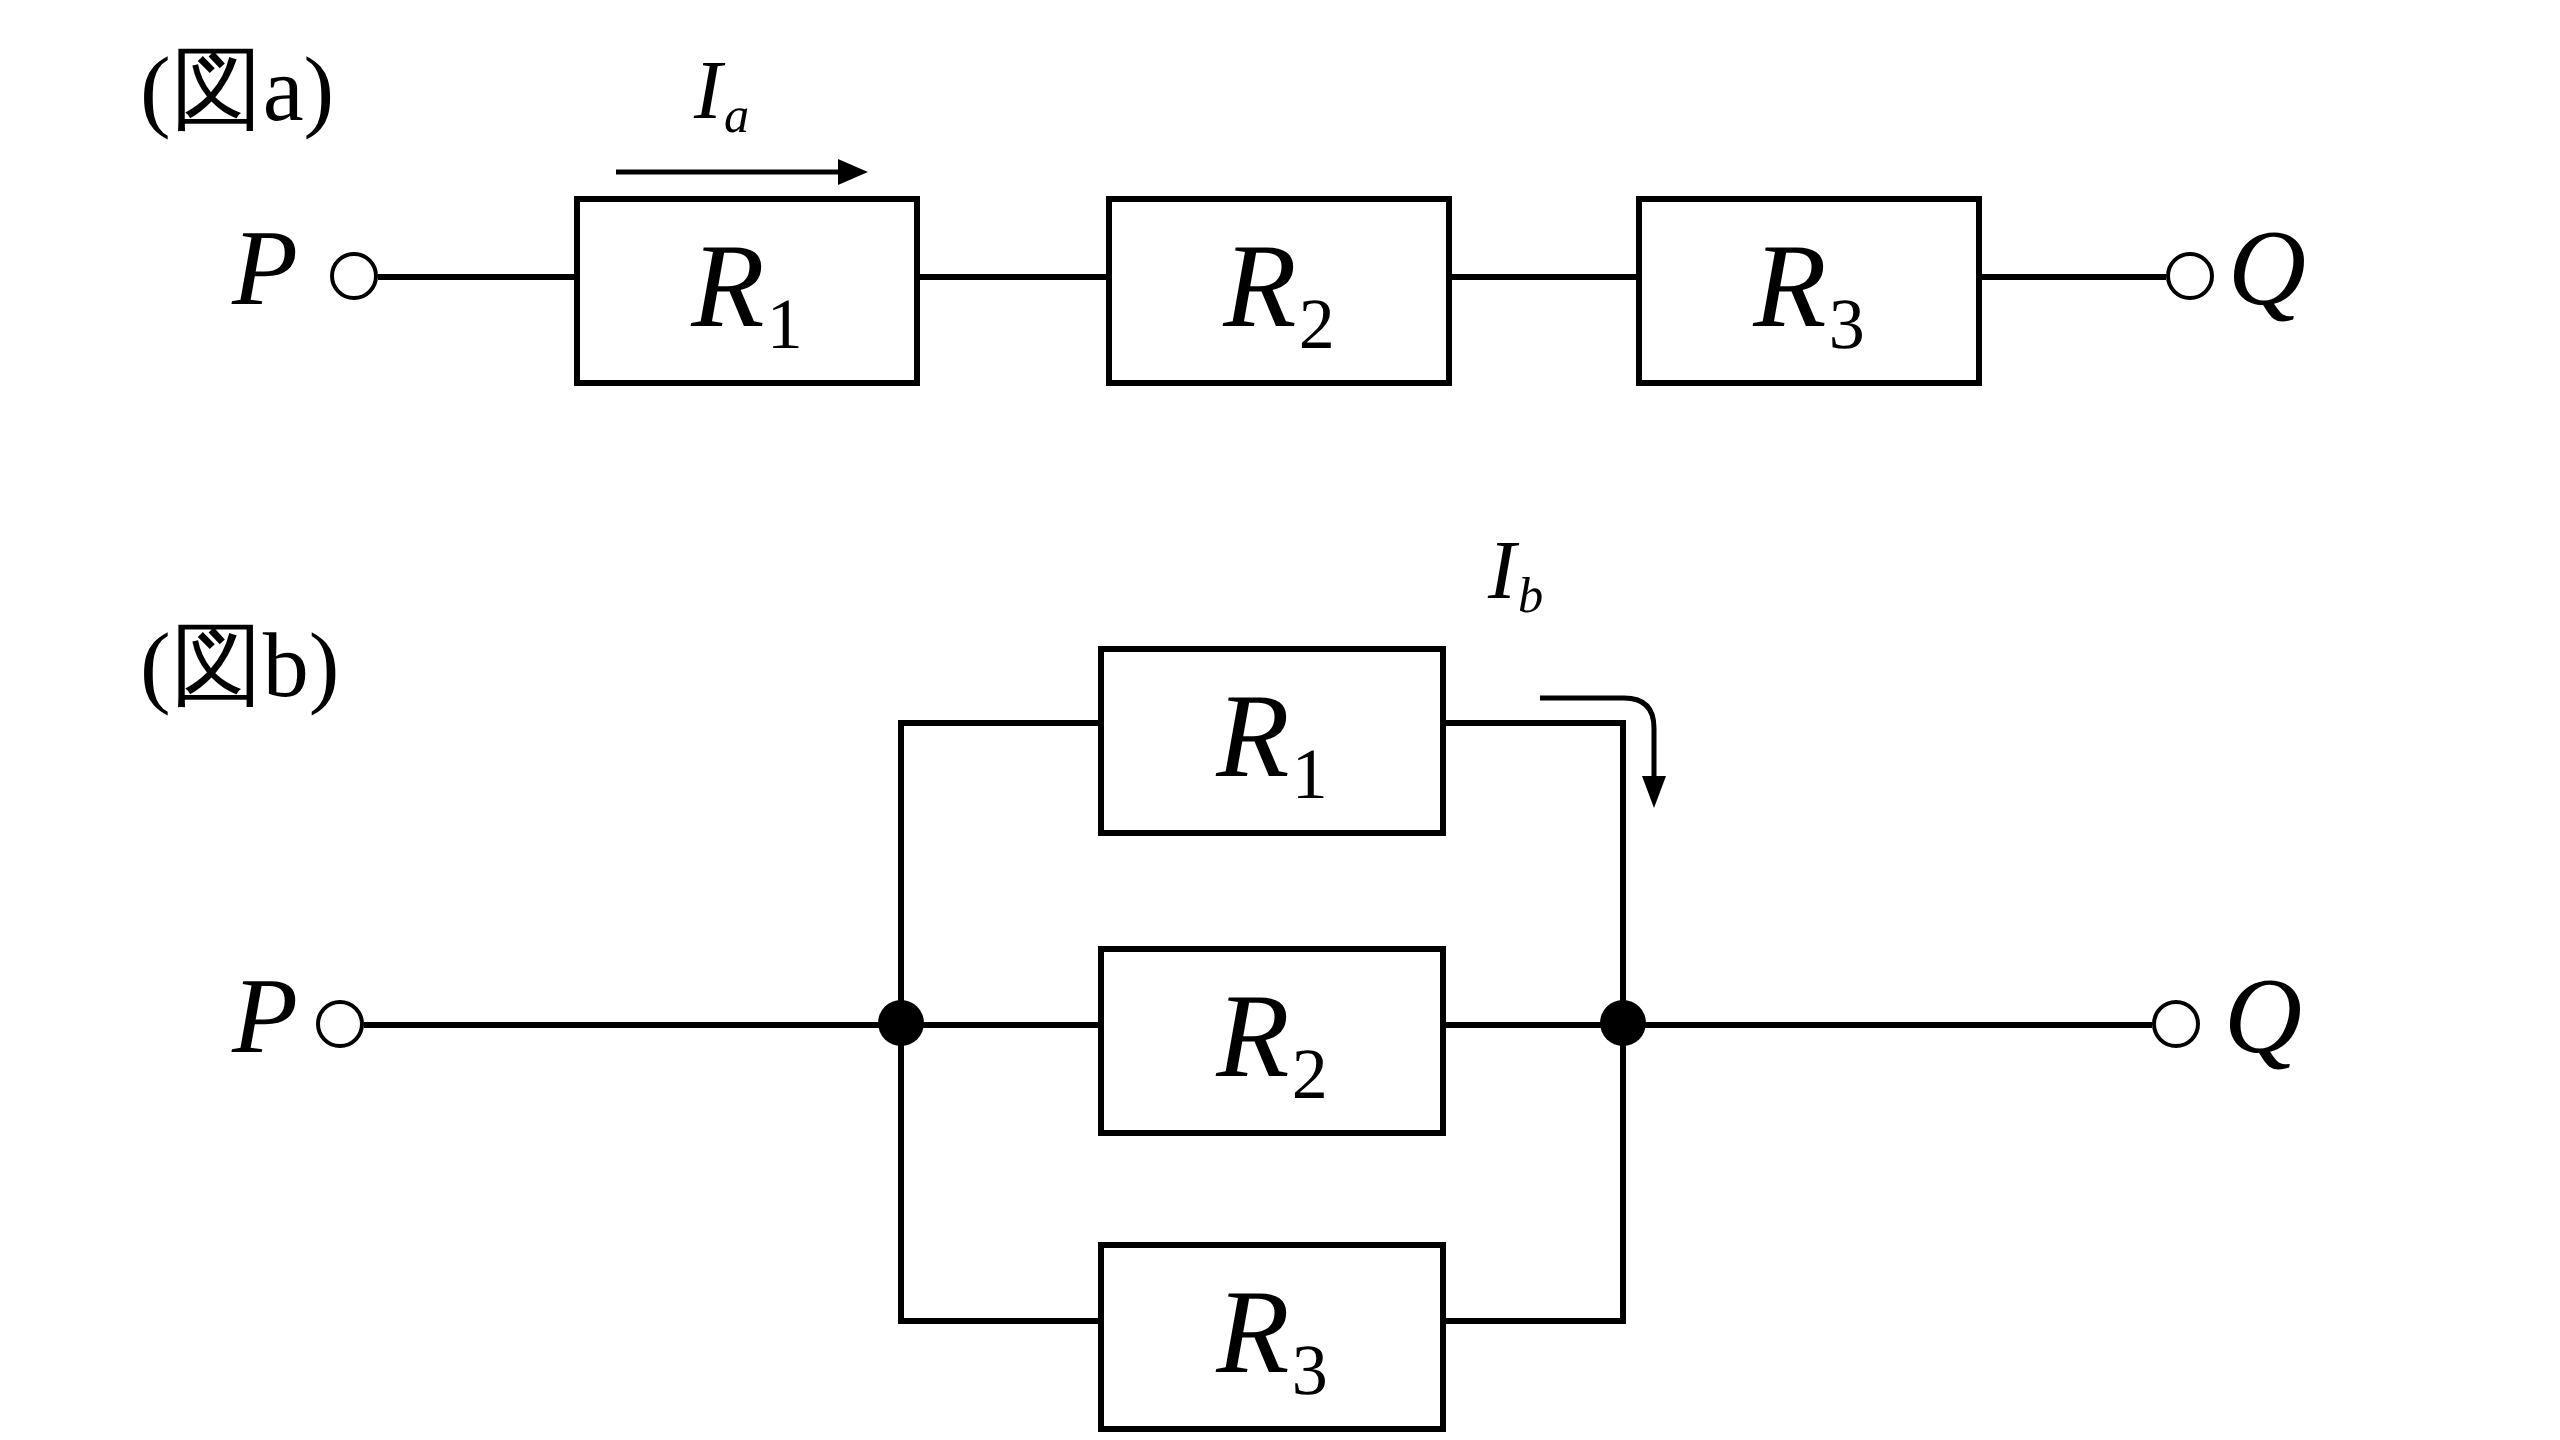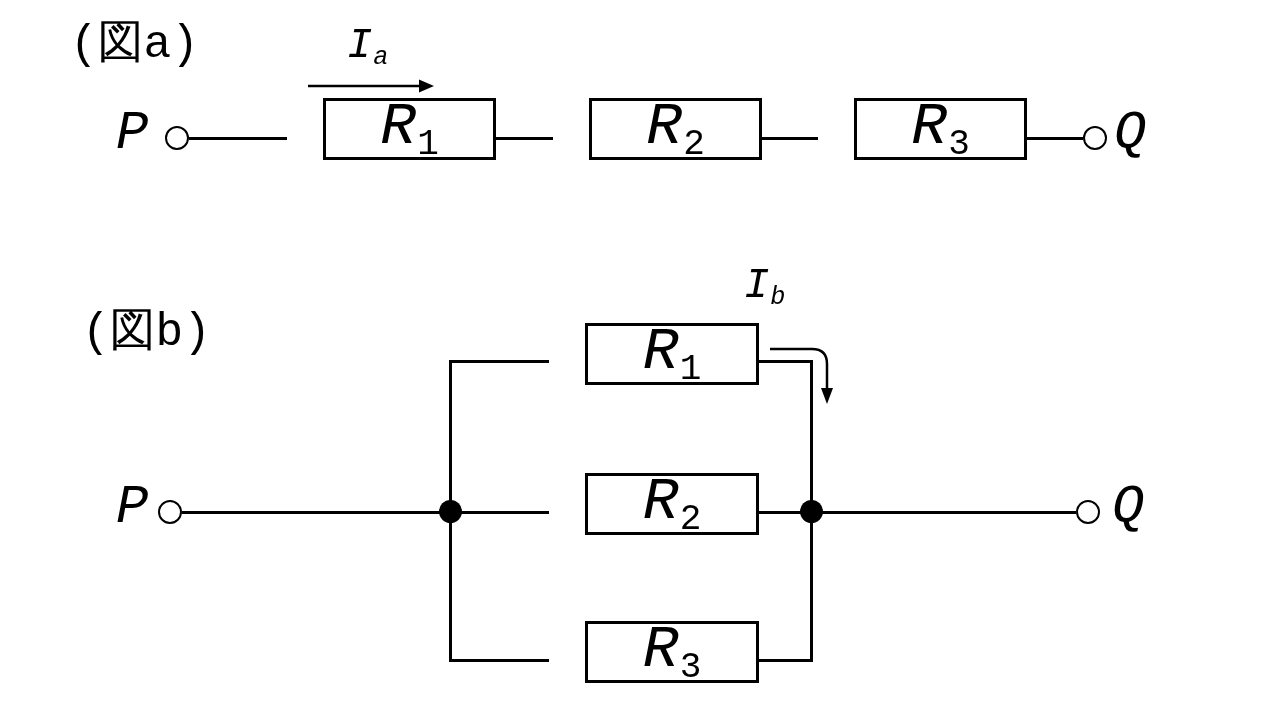--- a/index.html
+++ b/index.html
@@ -3,21 +3,21 @@
 <meta charset="utf-8">
 <style>
   html, body { margin: 0; padding: 0; }
   body { background: #ffffff; }
   .canvas {
     position: relative;
     width: 1280px;
     height: 720px;
     background: var(--bg, #ffffff);
     overflow: hidden;
-    font-family: Liberation Mono, monospace;
+    font-family: Liberation Serif, serif;
     color: var(--line, #000000);
   }
   .caption {
     position: absolute;
     font-size: 46px;
     line-height: 1.1;
     font-style: normal;
     white-space: nowrap;
   }
   .math-label {
@@ -36,27 +36,26 @@
   }
   .msub.upright { font-style: normal; }
   .wire {
     position: absolute;
     background: var(--line, #000000);
   }
   .rbox {
     position: absolute;
     box-sizing: border-box;
     width: 173px;
-    height: 62px;
+    height: 95px;
     border: 3px solid var(--line, #000000);
     background: var(--bg, #ffffff);
     display: flex;
     align-items: center;
     justify-content: center;
-    margin-left: 36px;
   }
   .rbox .rlabel {
     position: static;
     font-style: italic;
     font-size: 60px;
     line-height: 1;
     padding-top: 2px;
   }
   .term-circle {
     position: absolute;
@@ -107,21 +106,21 @@
     </div>
     <div class="rbox" style="left:818px; top:98px;">
       <span class="rlabel"><span>R</span><span class="msub upright">3</span></span>
     </div>
 
     <div class="term-circle" style="left:1083px; top:126px;"></div>
     <div class="math-label terminal-label" style="left:1114px; top:107px;">Q</div>
   </section>
 
   <section>
-    <div class="caption" style="left:70px; top:308px;margin-left:12px;">(図b)</div>
+    <div class="caption" style="left:70px; top:308px;">(図b)</div>
 
     <div class="math-label current-label" style="left:744px; top:265px;"><span>I</span><span class="msub">b</span></div>
 
     <svg class="arrow-svg" style="left:760px; top:338px;" width="80" height="74">
       <path d="M 10 11 L 52 11 Q 67 11 67 26 L 67 52" fill="none" stroke="#000000" stroke-width="2.5"></path>
       <polygon points="61,50 73,50 67,66" fill="#000000"></polygon>
     </svg>
 
     <div class="math-label terminal-label" style="left:116px; top:481px;">P</div>
     <div class="term-circle" style="left:158px; top:500px;"></div>

